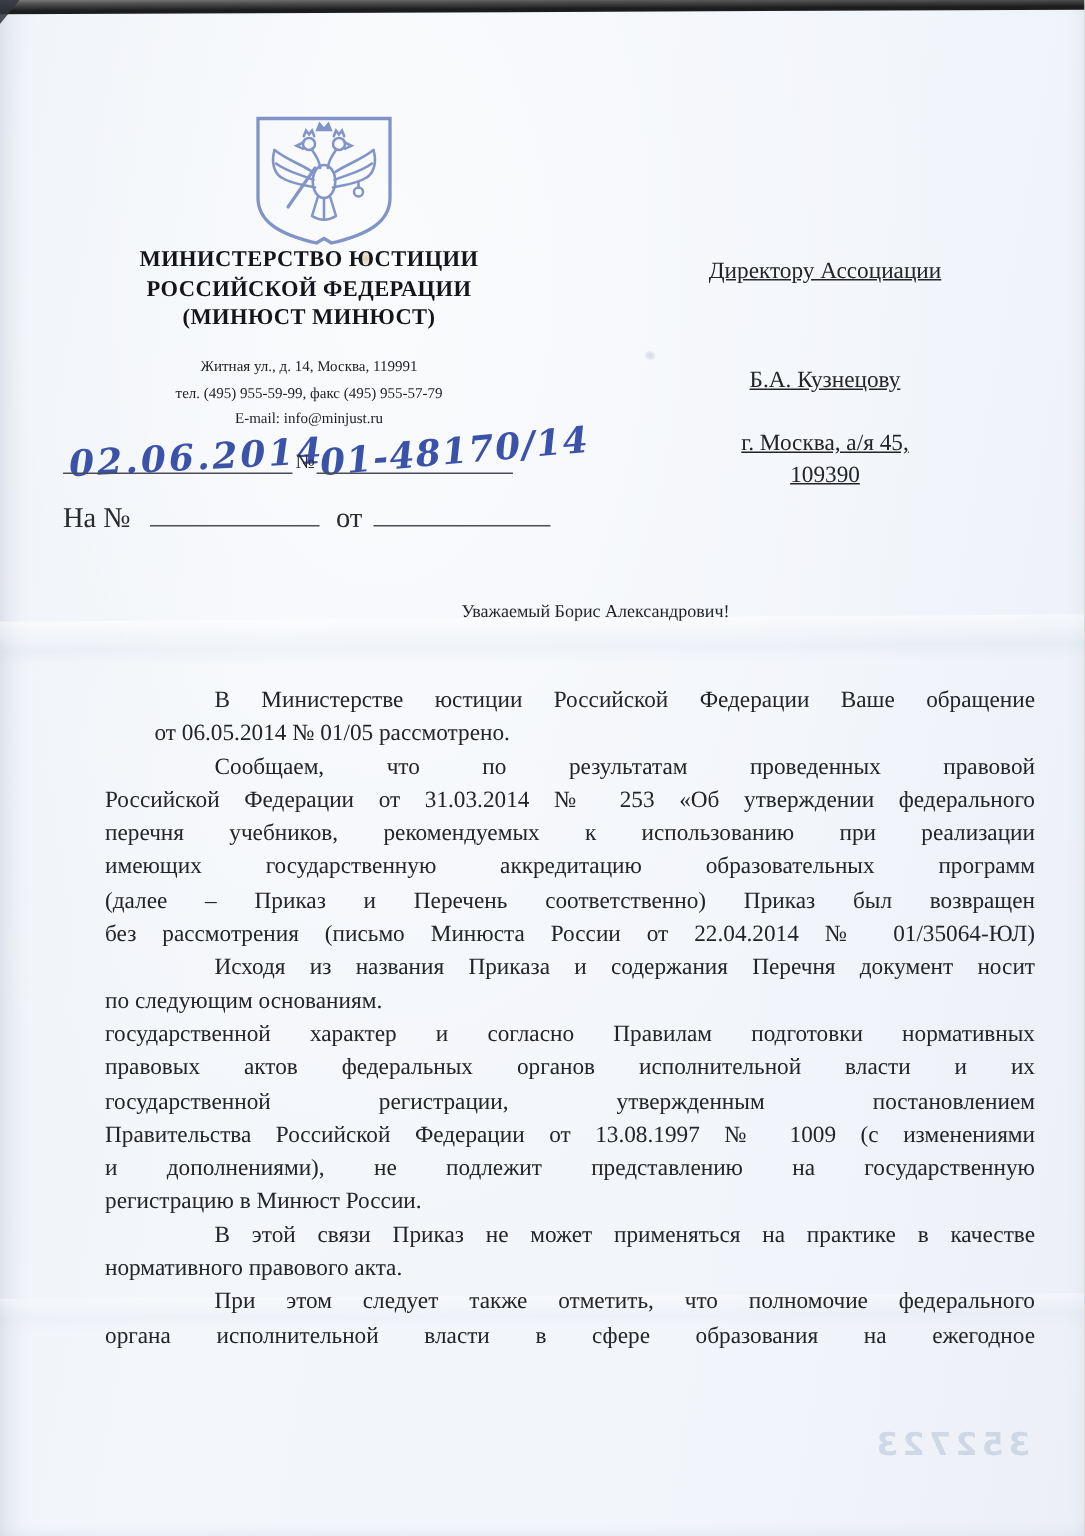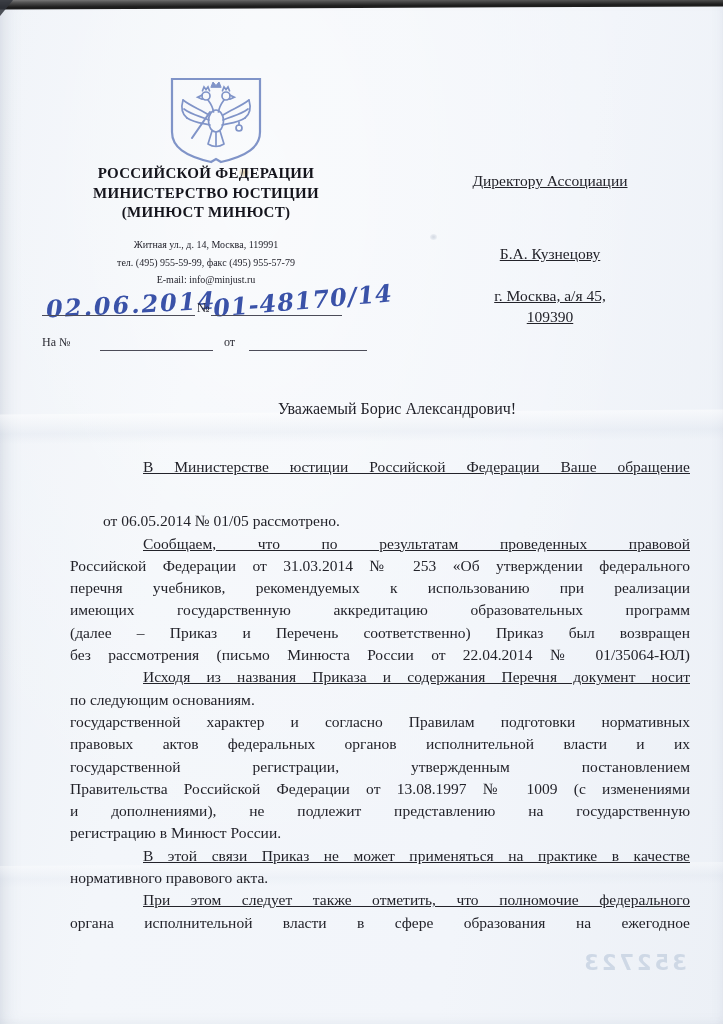--- a/index.html
+++ b/index.html
@@ -33,32 +33,32 @@
   .r1{top:172px}.r2{top:192px}.r3{top:245px}.r4{top:287px}.r5{top:308px}
 
   .hand{position:absolute;font-family:"DejaVu Serif",serif;font-style:italic;font-weight:bold;
     color:#3a52a8;}
   .hand-date{left:46px;top:290px;font-size:24px;letter-spacing:2px;transform:rotate(-3deg);}
   .hand-number{left:213px;top:286px;font-size:24px;letter-spacing:1px;transform:rotate(-5deg);}
   .no-sign{position:absolute;left:197px;top:300px;font-size:13.5px;color:#2a2a33;}
   .blank{position:absolute;border-bottom:1.2px solid #4c4c58;height:0;}
   .bl1{left:42px;top:315px;width:153px;}
   .bl2{left:211px;top:315px;width:131px;}
-  .ref-label{position:absolute;font-size:12px;color:#2a2a33;}
+  .ref-label{position:absolute;font-size:19px;color:#2a2a33;}
   .na{left:42px;top:335px;}
   .ot{left:224px;top:335px;}
   .bl3{left:100px;top:350px;width:113px;}
   .bl4{left:249px;top:350px;width:118px;}
 
-  .salutation{position:absolute;left:87px;top:400px;width:620px;text-align:center;font-size:16px;color:#1f1f27;}
+  .salutation{position:absolute;left:87px;top:400px;width:620px;text-align:center;font-size:12px;color:#1f1f27;}
 
   .body{position:absolute;left:70px;top:456px;width:620px;font-size:15.5px;color:#23232a;}
   .bline{line-height:22.3px;height:22.3px;text-align:justify;text-align-last:justify;}
-  .bline.indent{padding-left:73px;text-decoration:underline;}
-  .bline.pad{padding-left:33px;margin-top:32px;}
+  .bline.indent{padding-left:73px;}
+  .bline.pad{padding-left:33px;}
   .bline.last{text-align-last:left;}
 
   .mirror-number{position:absolute;left:576px;top:951px;width:116px;text-align:center;
     font-family:"DejaVu Sans",sans-serif;font-weight:bold;font-size:21px;letter-spacing:3px;
     color:#c9d4e3;transform:scaleX(-1);opacity:.85;}
 </style>
 </head>
 <body>
 
 <div class="page">
@@ -94,22 +94,22 @@
         <path d="M83 24 C85 31 84 38 79 42"></path>
         <path d="M46 55 L42 68 M50 56 L50 69 M54 55 L58 68 M42 68 Q50 73 58 68"></path>
         <path d="M44 36 L26 62" stroke-width="2.1"></path>
         <circle cx="73" cy="52" r="3"></circle>
         <path d="M73 49 v-3"></path>
       </g>
     </svg>
   </div>
 
   <div class="ministry">
+    <div>МИНИСТЕРСТВО ЮСТИЦИИ</div>
     <div>РОССИЙСКОЙ ФЕДЕРАЦИИ</div>
-    <div>МИНИСТЕРСТВО ЮСТИЦИИ</div>
     <div>(МИНЮСТ МИНЮСТ)</div>
   </div>
 
   <div class="contacts">
     <div>Житная ул., д. 14, Москва, 119991</div>
     <div>тел. (495) 955-59-99, факс (495) 955-57-79</div>
     <div>E-mail: info@minjust.ru</div>
   </div>
 
   <div class="hand hand-date">02.06.2014</div>

